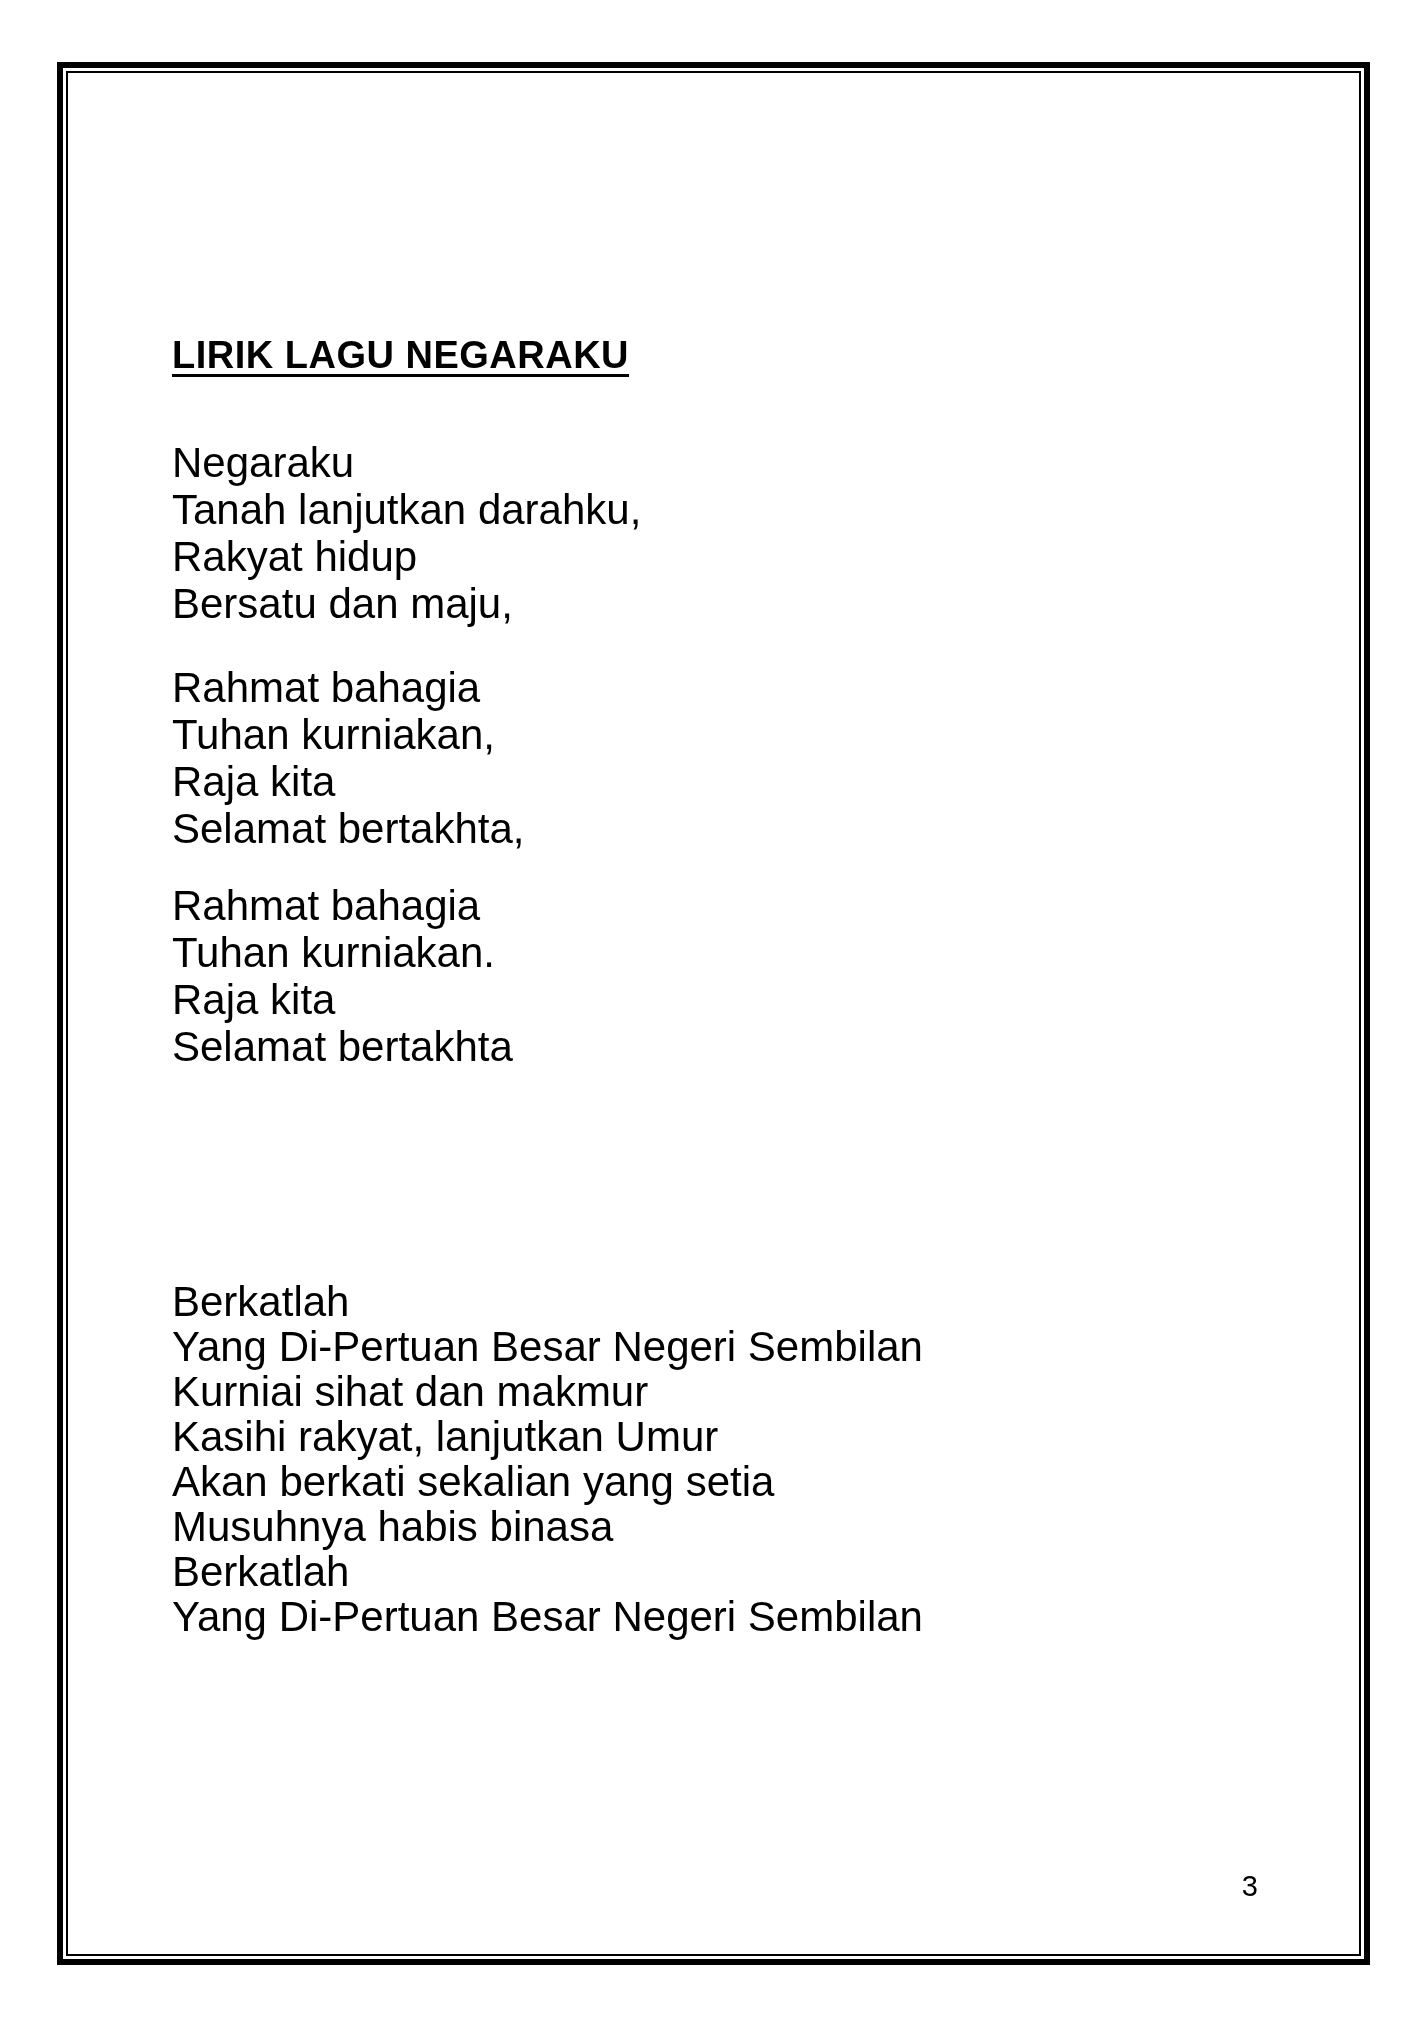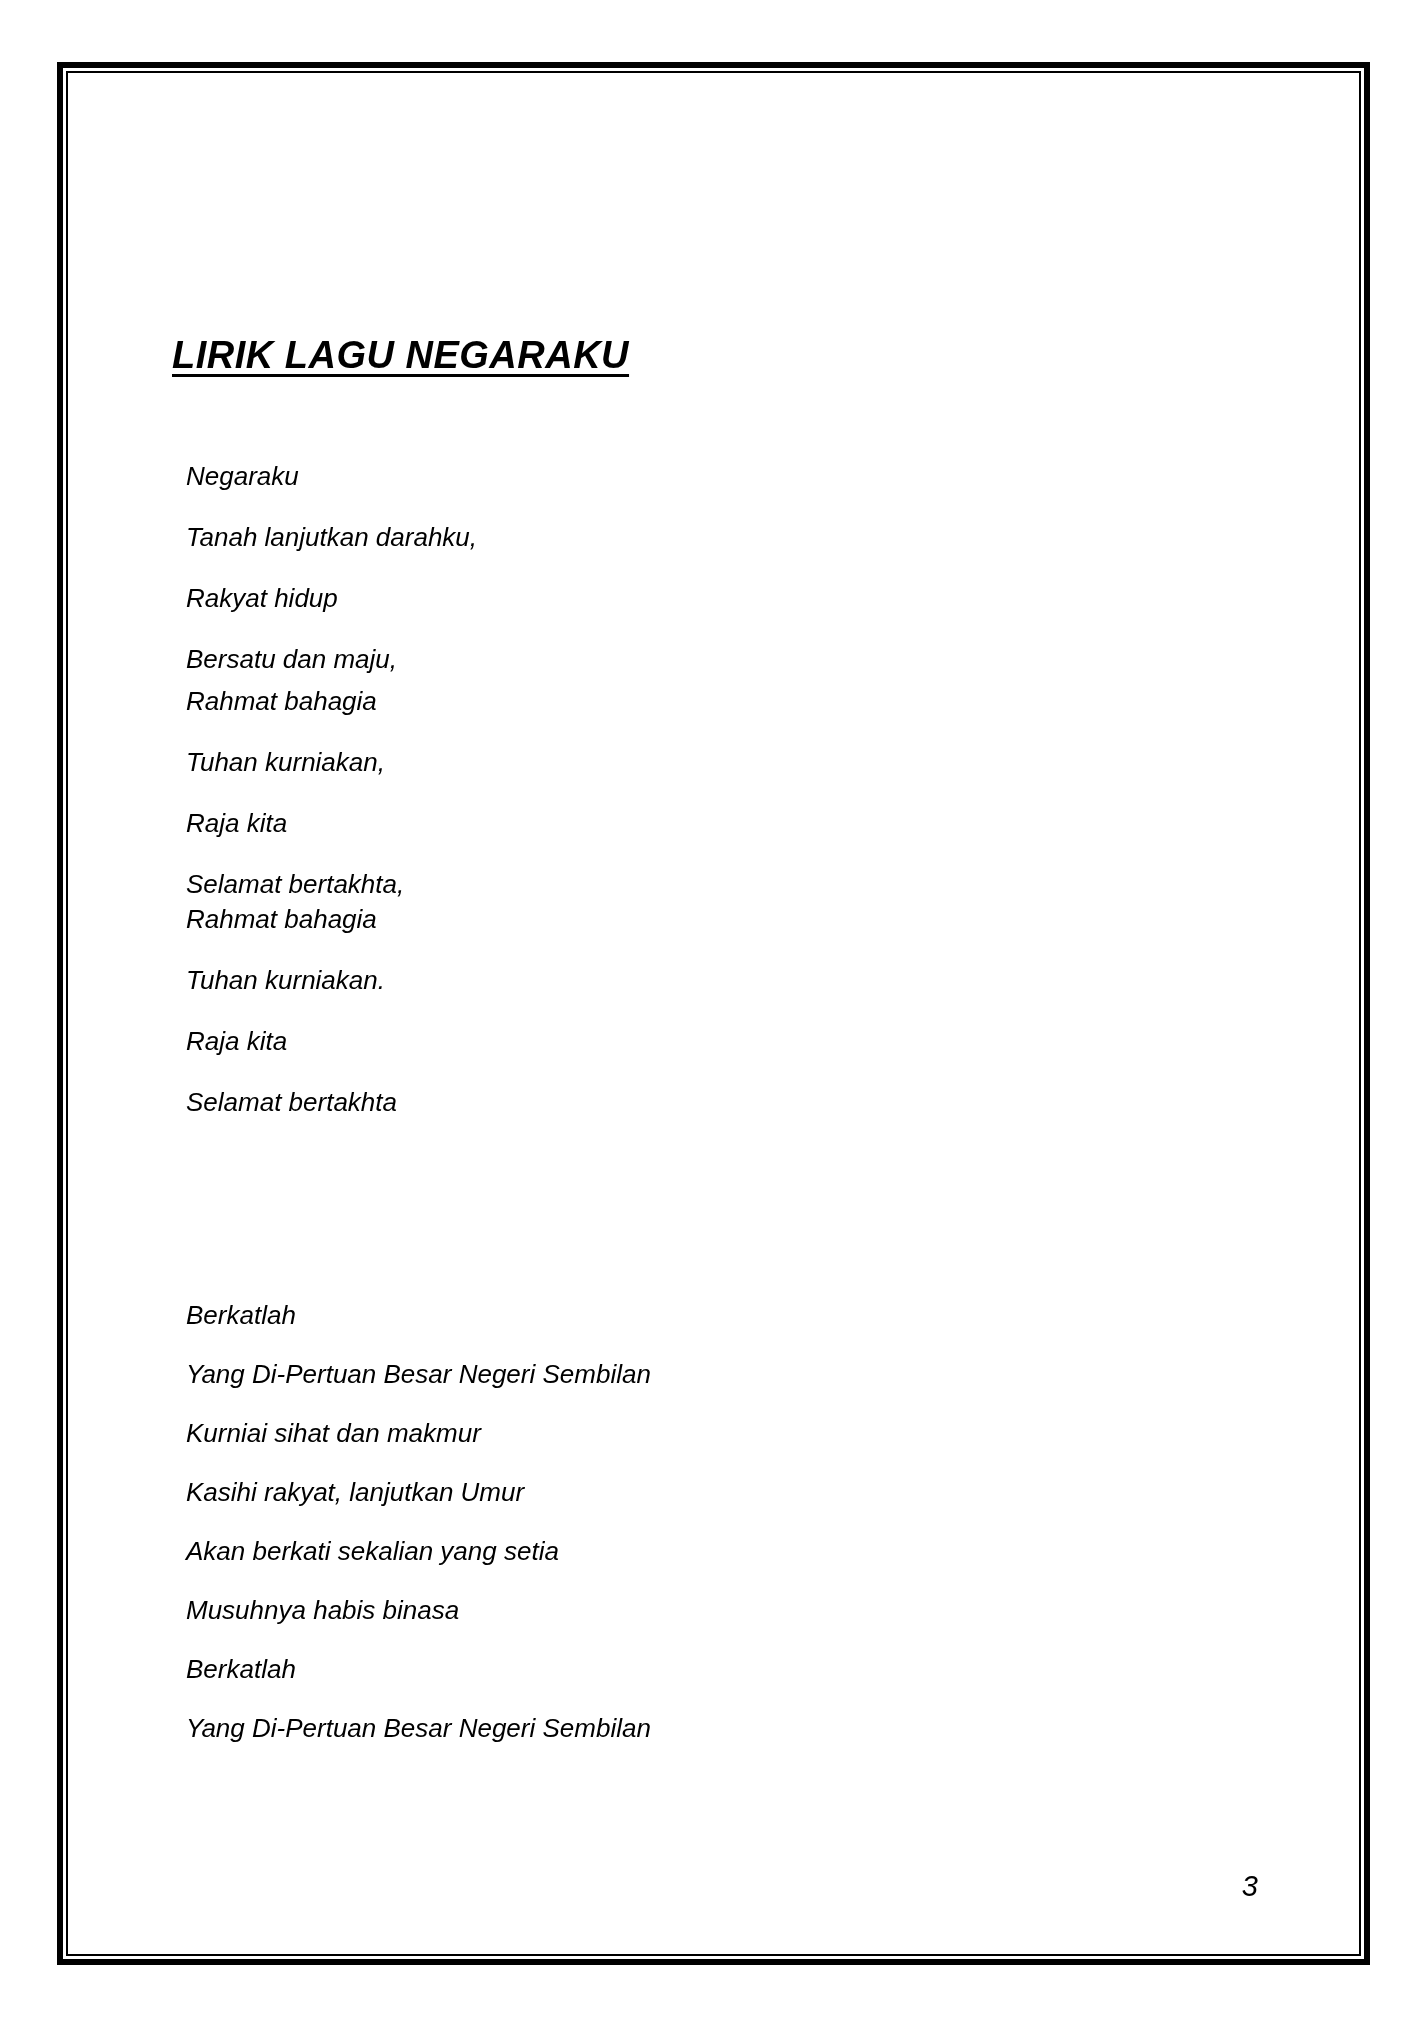--- a/index.html
+++ b/index.html
@@ -28,42 +28,41 @@
     position: absolute;
     inset: 3px;
     border: 2px solid #000000;
   }
   .content {
     position: absolute;
     left: 0;
     top: 0;
     width: 1428px;
     height: 2028px;
-    font-style: italic;
   }
   .section-title {
     position: absolute;
     left: 172px;
     margin: 0;
     font-size: 38px;
     font-weight: bold;
     line-height: 47px;
     letter-spacing: 0.5px;
     text-decoration: underline;
     text-decoration-thickness: 3px;
     text-underline-offset: 6px;
     white-space: nowrap;
   }
   .stanza {
     position: absolute;
     left: 172px;
   }
   .stanza p {
-    margin: 14px;
-    font-size: 26px;
+    margin: 0;
+    font-size: 42px;
     line-height: 47px;
     white-space: nowrap;
   }
   .stanza.tight p {
     line-height: 45px;
   }
   #title-1 { top: 332px; }
   #stanza-1 { top: 439px; }
   #stanza-2 { top: 664px; }
   #stanza-3 { top: 882px; }

